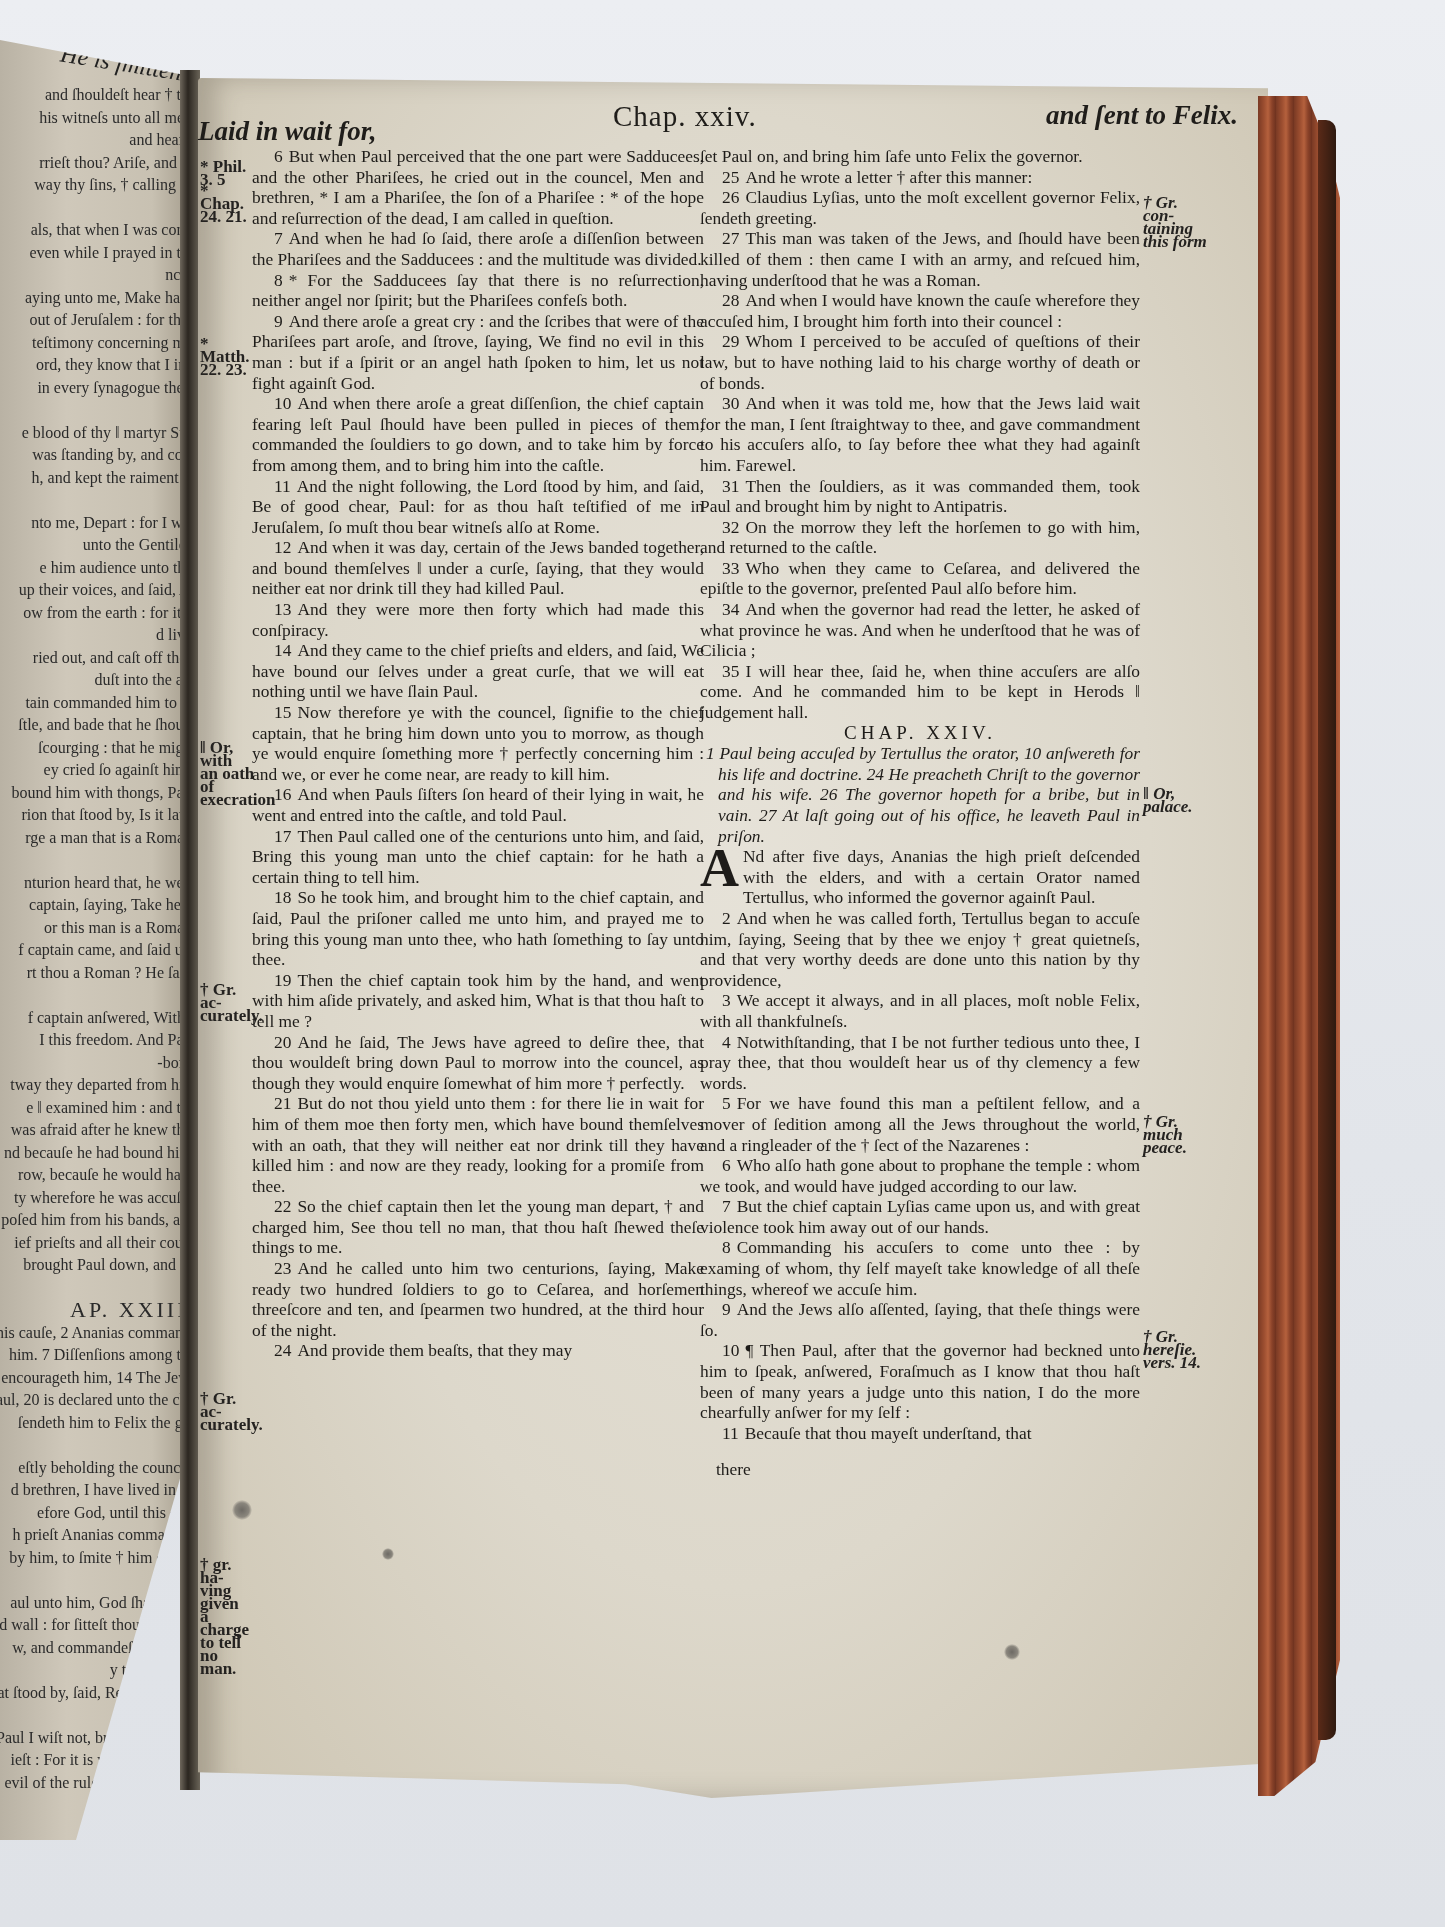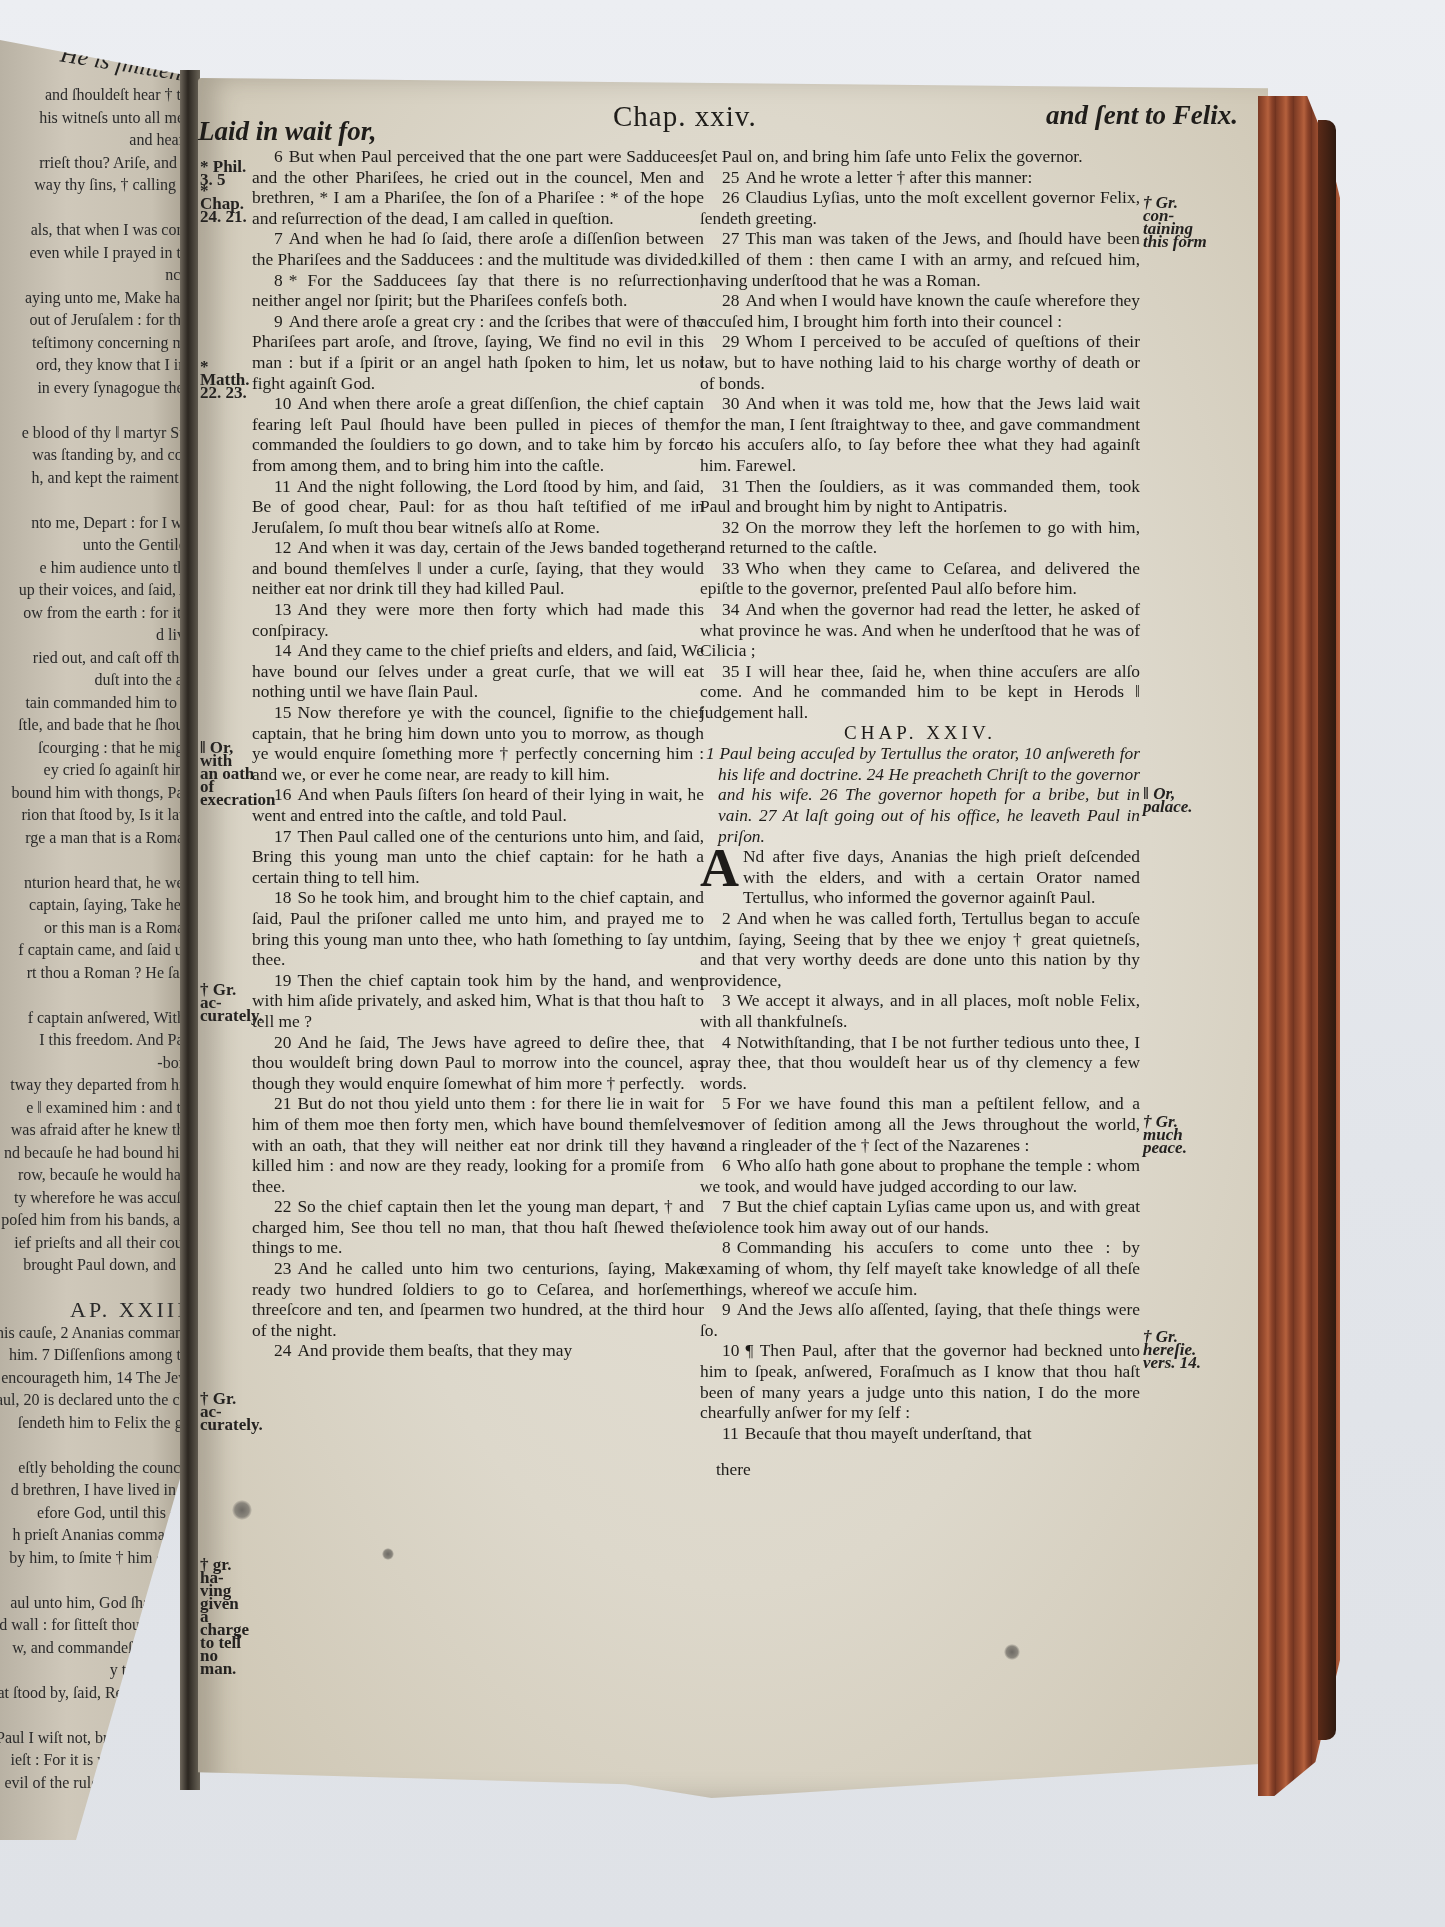--- a/index.html
+++ b/index.html
@@ -227,21 +227,21 @@
       <p class="verse"><span class="vn">10</span><span>¶ Then Paul, after that the governor had beckned unto him to ſpeak, anſwered, Foraſmuch as I know that thou haſt been of many years a judge unto this nation, I do the more chearfully anſwer for my ſelf :</span></p>
       <p class="verse"><span class="vn">11</span><span>Becauſe that thou mayeſt underſtand, that</span></p>
     </div>
   <p class="catch">there</p>
 </div>
 
 <div id="margin-left">
     <div class="margin-note ml" style="top: 160px;">* Phil. 3. 5</div>
     <div class="margin-note ml" style="top: 184px;">* Chap.
 24. 21.</div>
-    <div class="margin-note ml" style="top: 360px;">* Matth.
+    <div class="margin-note ml" style="top: 337px;">* Matth.
 22. 23.</div>
     <div class="margin-note ml" style="top: 741px;">‖ Or, with
 an oath of
 execration</div>
     <div class="margin-note ml" style="top: 983px;">† Gr. ac-
 curately.</div>
     <div class="margin-note ml" style="top: 1392px;">† Gr. ac-
 curately.</div>
     <div class="margin-note ml" style="top: 1558px;">† gr. ha-
 ving given

